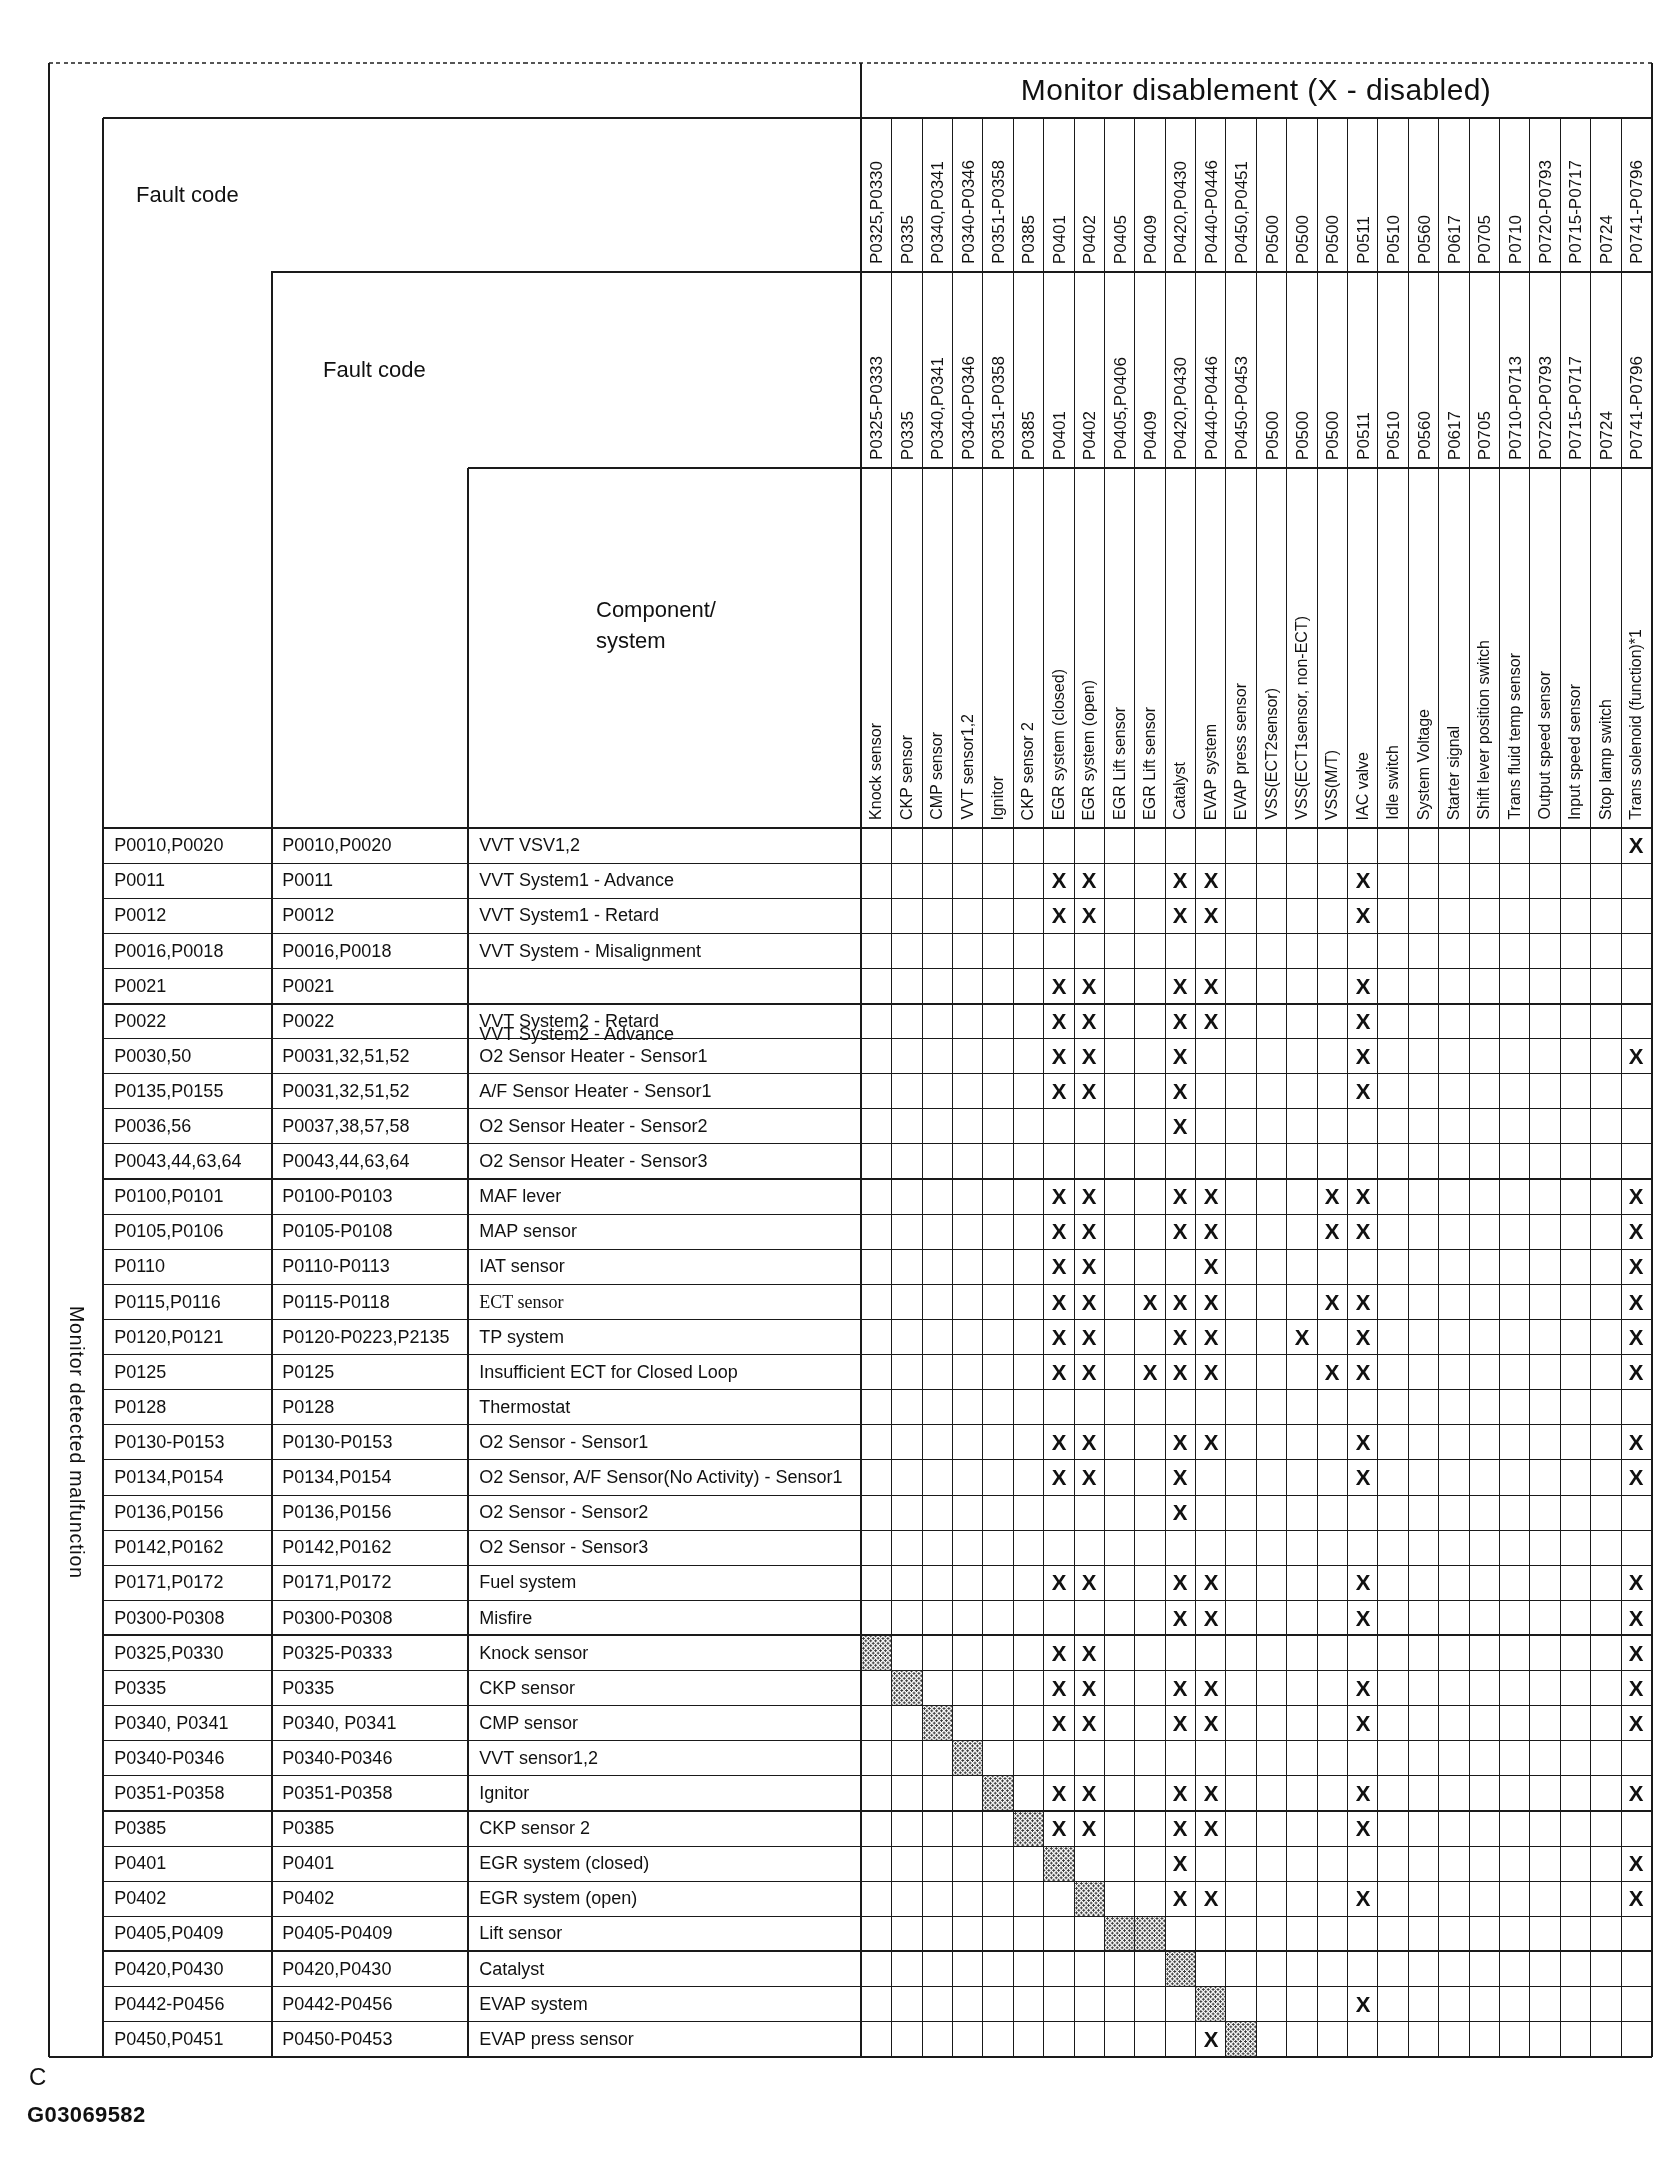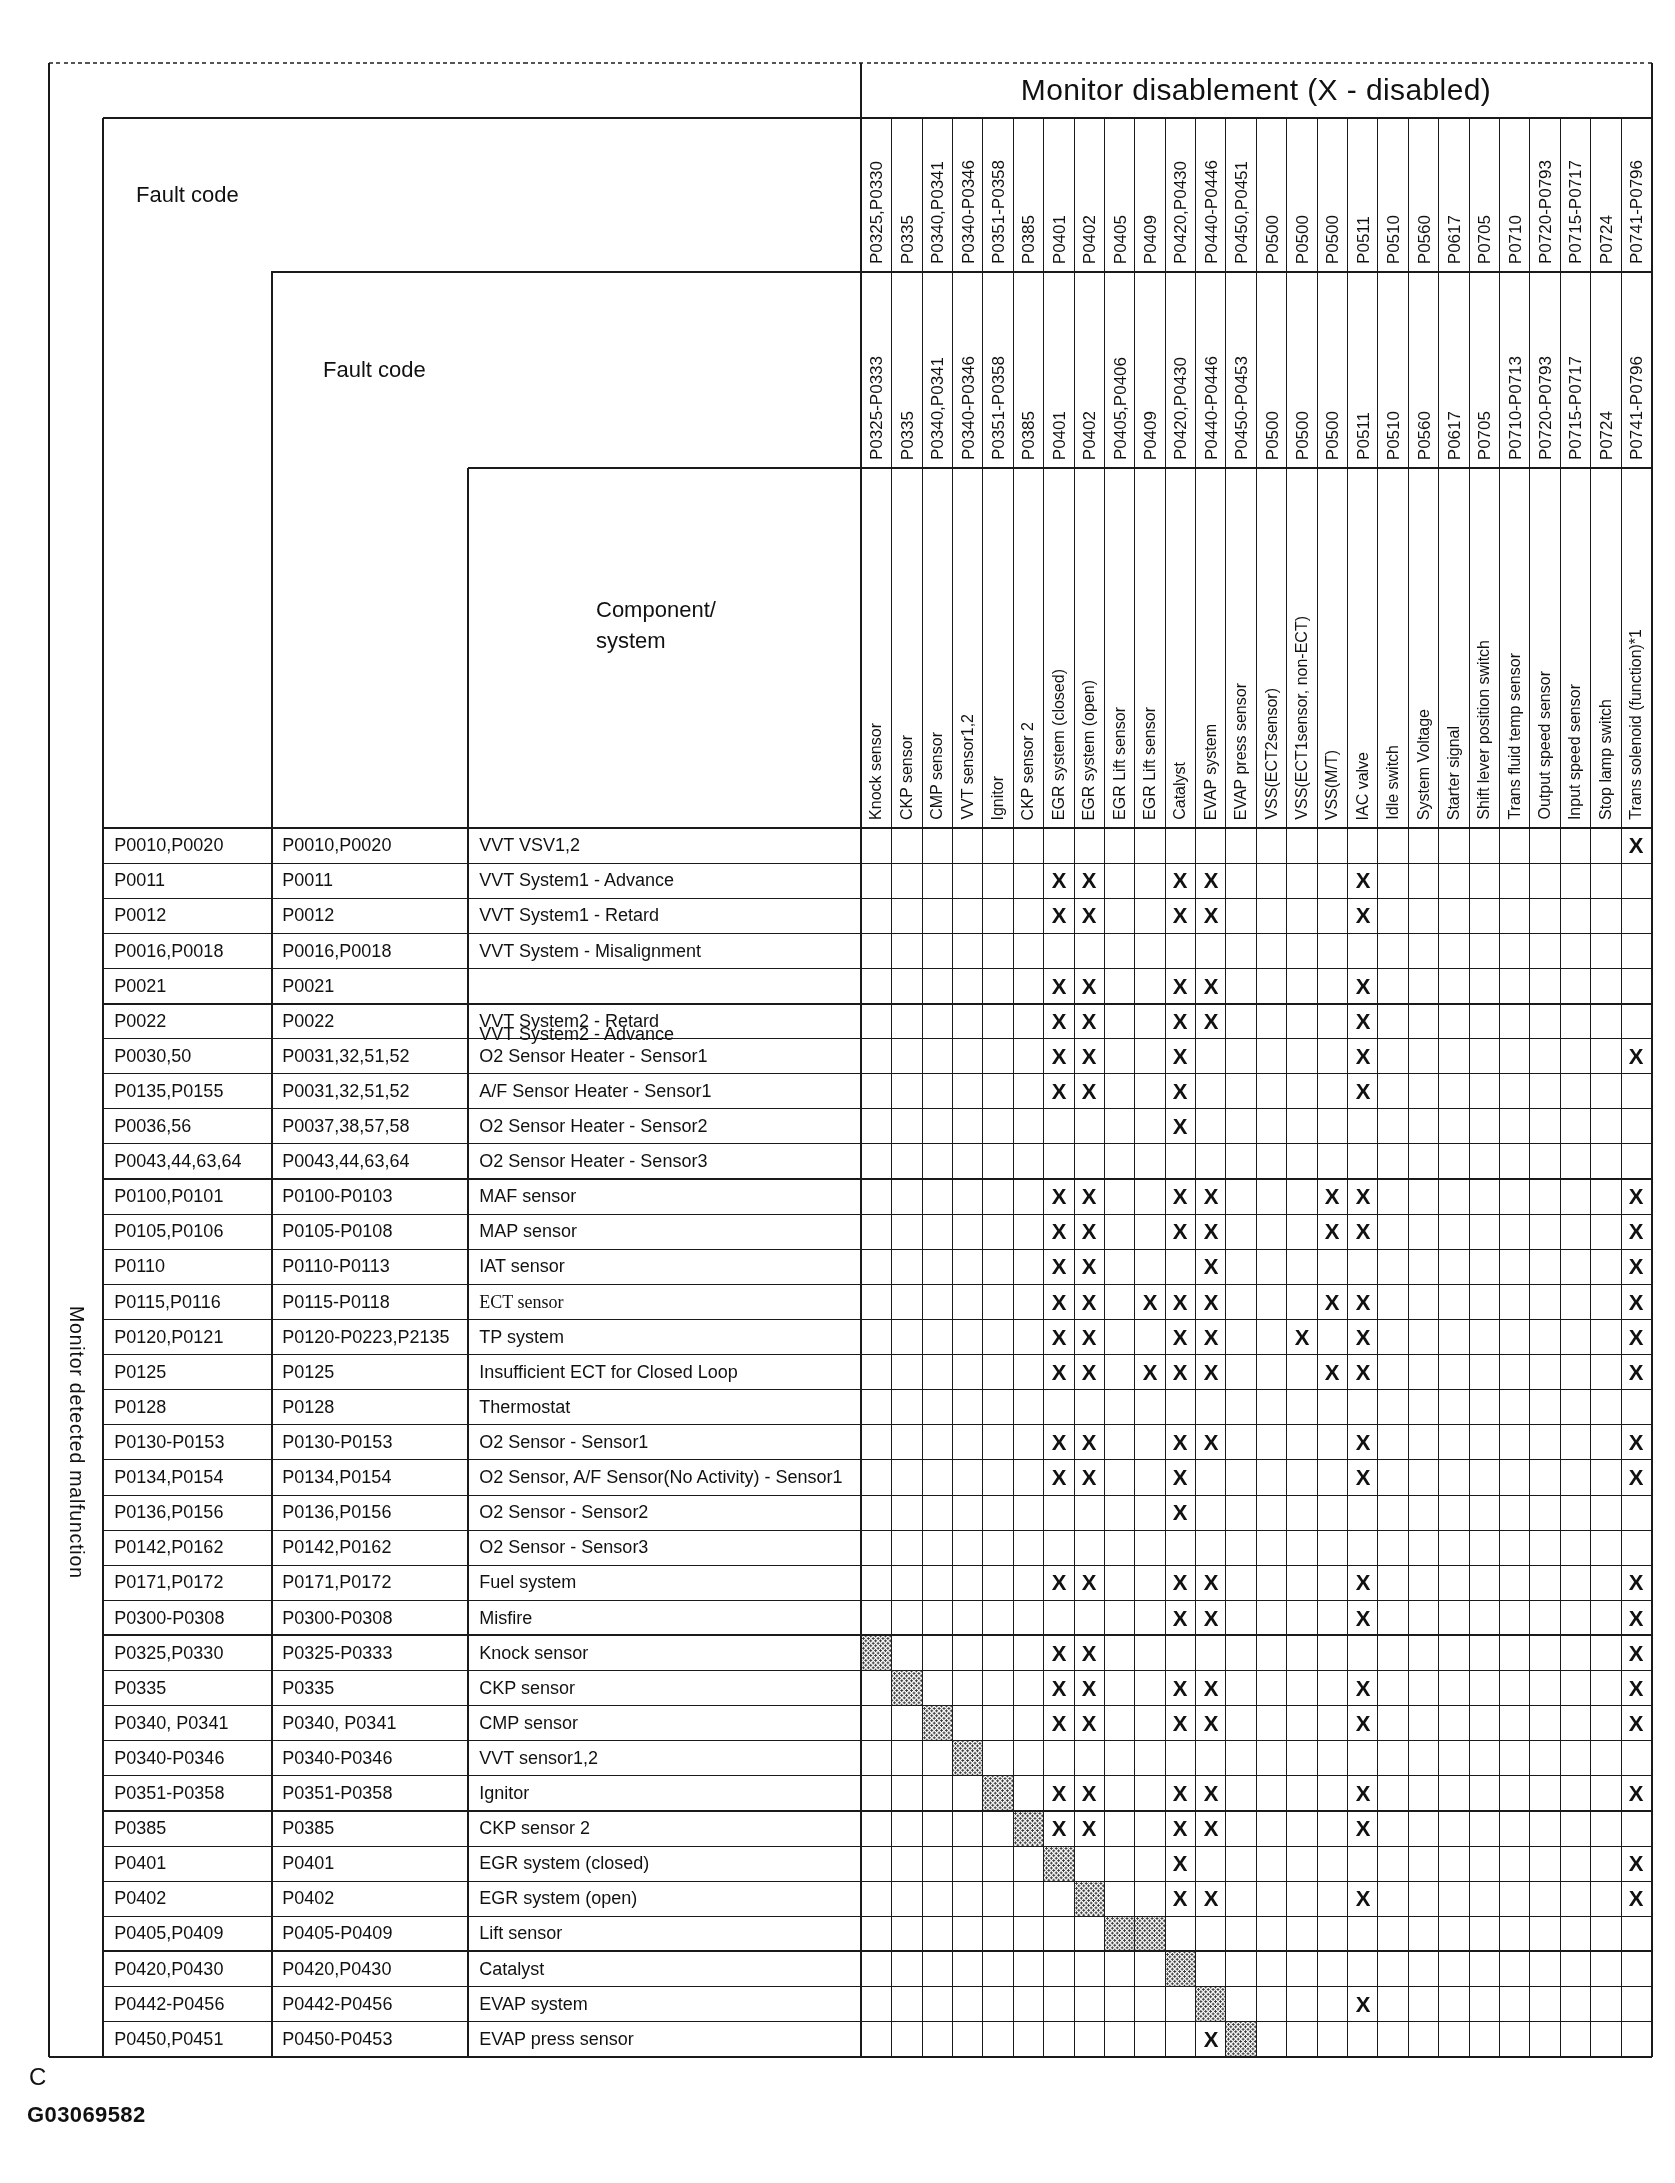--- a/index.html
+++ b/index.html
@@ -438,21 +438,21 @@
     <div class="xmark" style="left: 1348px; top: 1074px; width: 30px; height: 35px;">X</div>
     <div class="cell" style="left: 103px; top: 1109px; width: 169px; height: 35px;">P0036,56</div>
     <div class="cell" style="left: 271px; top: 1109px; width: 196px; height: 35px;">P0037,38,57,58</div>
     <div class="cell" style="left: 468px; top: 1109px; width: 394px; height: 35px;">O2 Sensor Heater - Sensor2</div>
     <div class="xmark" style="left: 1165px; top: 1109px; width: 30px; height: 35px;">X</div>
     <div class="cell" style="left: 103px; top: 1144px; width: 169px; height: 35px;">P0043,44,63,64</div>
     <div class="cell" style="left: 271px; top: 1144px; width: 196px; height: 35px;">P0043,44,63,64</div>
     <div class="cell" style="left: 468px; top: 1144px; width: 394px; height: 35px;">O2 Sensor Heater - Sensor3</div>
     <div class="cell" style="left: 103px; top: 1179px; width: 169px; height: 35px;">P0100,P0101</div>
     <div class="cell" style="left: 271px; top: 1179px; width: 196px; height: 35px;">P0100-P0103</div>
-    <div class="cell" style="left: 468px; top: 1179px; width: 394px; height: 35px;">MAF sensor</div>
+    <div class="cell" style="left: 468px; top: 1179px; width: 394px; height: 35px;">MAF lever</div>
     <div class="xmark" style="left: 1044px; top: 1179px; width: 30px; height: 35px;">X</div>
     <div class="xmark" style="left: 1074px; top: 1179px; width: 30px; height: 35px;">X</div>
     <div class="xmark" style="left: 1165px; top: 1179px; width: 30px; height: 35px;">X</div>
     <div class="xmark" style="left: 1196px; top: 1179px; width: 30px; height: 35px;">X</div>
     <div class="xmark" style="left: 1317px; top: 1179px; width: 30px; height: 35px;">X</div>
     <div class="xmark" style="left: 1348px; top: 1179px; width: 30px; height: 35px;">X</div>
     <div class="xmark" style="left: 1621px; top: 1179px; width: 30px; height: 35px;">X</div>
     <div class="cell" style="left: 103px; top: 1214px; width: 169px; height: 35px;">P0105,P0106</div>
     <div class="cell" style="left: 271px; top: 1214px; width: 196px; height: 35px;">P0105-P0108</div>
     <div class="cell" style="left: 468px; top: 1214px; width: 394px; height: 35px;">MAP sensor</div>

